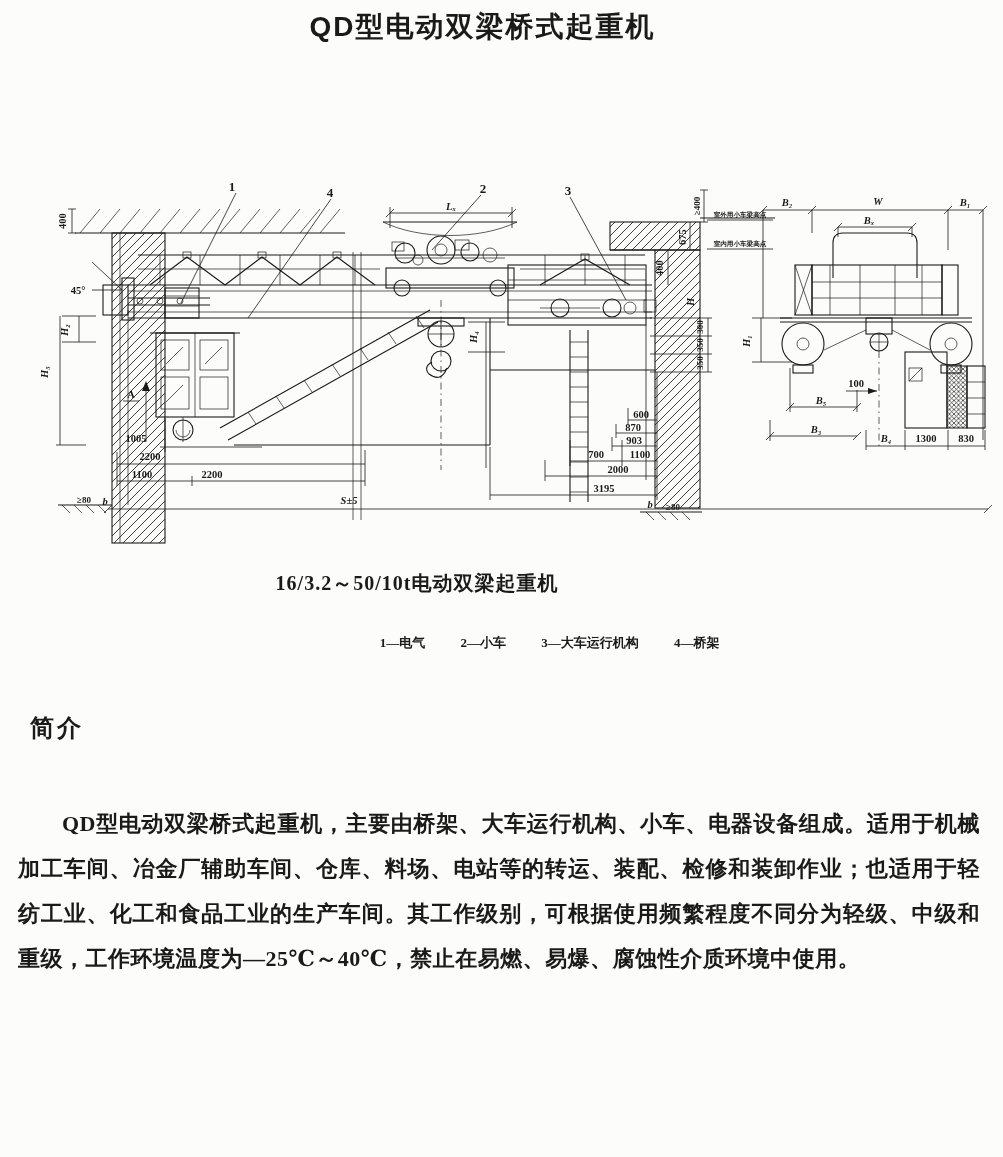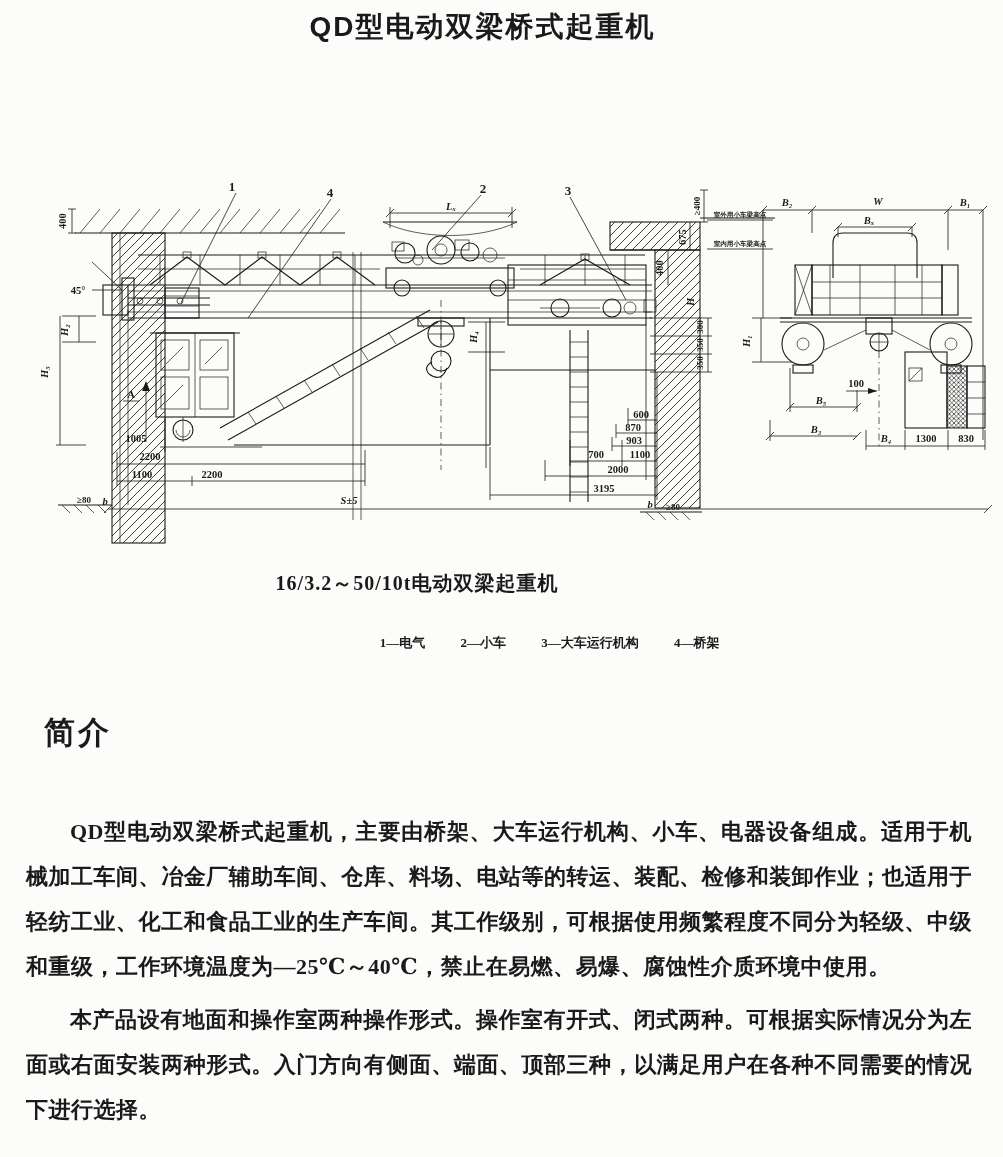--- a/index.html
+++ b/index.html
@@ -19,30 +19,30 @@
   .fig-caption{
     top:570px;left:0;width:834px;text-align:center;
     font-weight:bold;font-size:20px;letter-spacing:1px;
   }
   .fig-legend{
     top:634px;left:0;width:1003px;text-align:center;
     font-weight:bold;font-size:13px;margin-left:48px;
   }
   .fig-legend span{margin:0 16px;}
   .section-heading{
-    top:712px;left:44px;
+    top:712px;left:30px;
     font-family:"Liberation Sans","DejaVu Sans",sans-serif;
-    font-weight:900;font-size:31px;letter-spacing:3px;
+    font-weight:900;font-size:24px;letter-spacing:3px;
   }
   .body-text{
     top:801px;left:18px;width:962px;
     font-size:22px;line-height:45px;font-weight:bold;
     text-align:justify;letter-spacing:0.5px;
   }
-  .body-text p{margin:8px;text-indent:2em;}
+  .body-text p{margin:0;text-indent:2em;}
   
   svg text{font-family:"Liberation Serif","DejaVu Serif",serif;font-weight:bold;fill:#1a1a1a;}
   .dim{font-size:10.5px;}
   .dimS{font-size:9px;}
   .it{font-style:italic;}
   .part{font-size:13px;}
   .note{font-size:6.6px;font-weight:bold;}
   .ln{stroke:#1a1a1a;stroke-width:1.1;fill:none;}
   .thin{stroke:#1a1a1a;stroke-width:0.7;fill:none;}
   .dimln{stroke:#1a1a1a;stroke-width:0.8;fill:none;}
@@ -319,14 +319,13 @@
   <span>1—电气</span>
   <span>2—小车</span>
   <span>3—大车运行机构</span>
   <span>4—桥架</span>
 </div>
 
 <div class="abs section-heading">简介</div>
 
 <div class="abs body-text">
   <p>QD型电动双梁桥式起重机，主要由桥架、大车运行机构、小车、电器设备组成。适用于机械加工车间、冶金厂辅助车间、仓库、料场、电站等的转运、装配、检修和装卸作业；也适用于轻纺工业、化工和食品工业的生产车间。其工作级别，可根据使用频繁程度不同分为轻级、中级和重级，工作环境温度为—25℃～40℃，禁止在易燃、易爆、腐蚀性介质环境中使用。</p>
-  <p>本产品设有地面和操作室两种操作形式。操作室有开式、闭式两种。可根据实际情况分为左面或右面安装两种形式。入门方向有侧面、端面、顶部三种，以满足用户在各种不同需要的情况下进行选择。</p>
 </div>
 
 </body></html>

